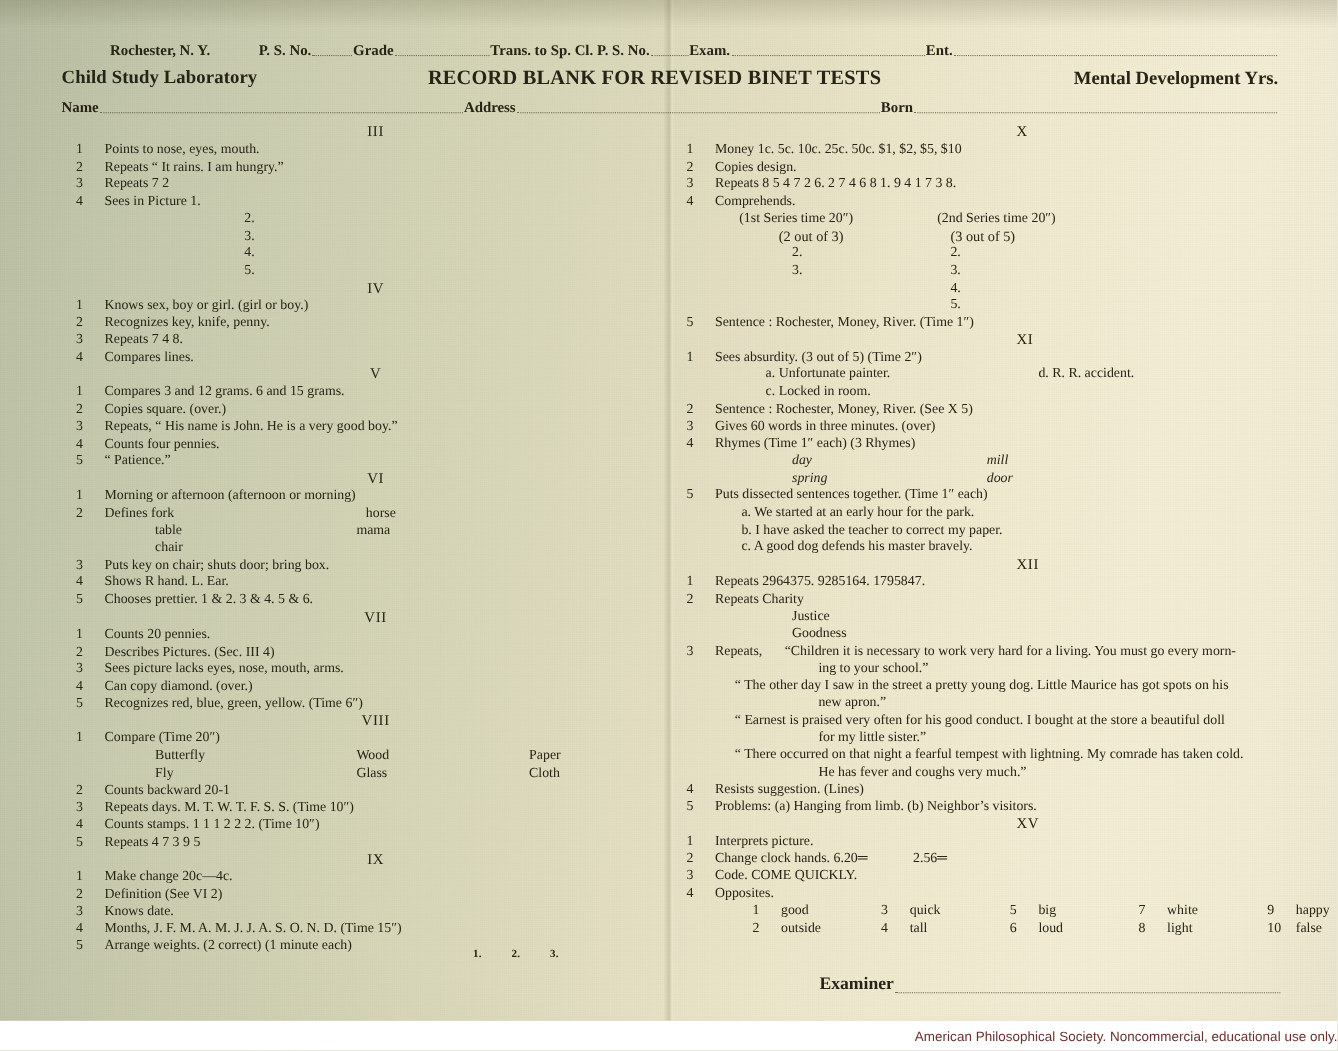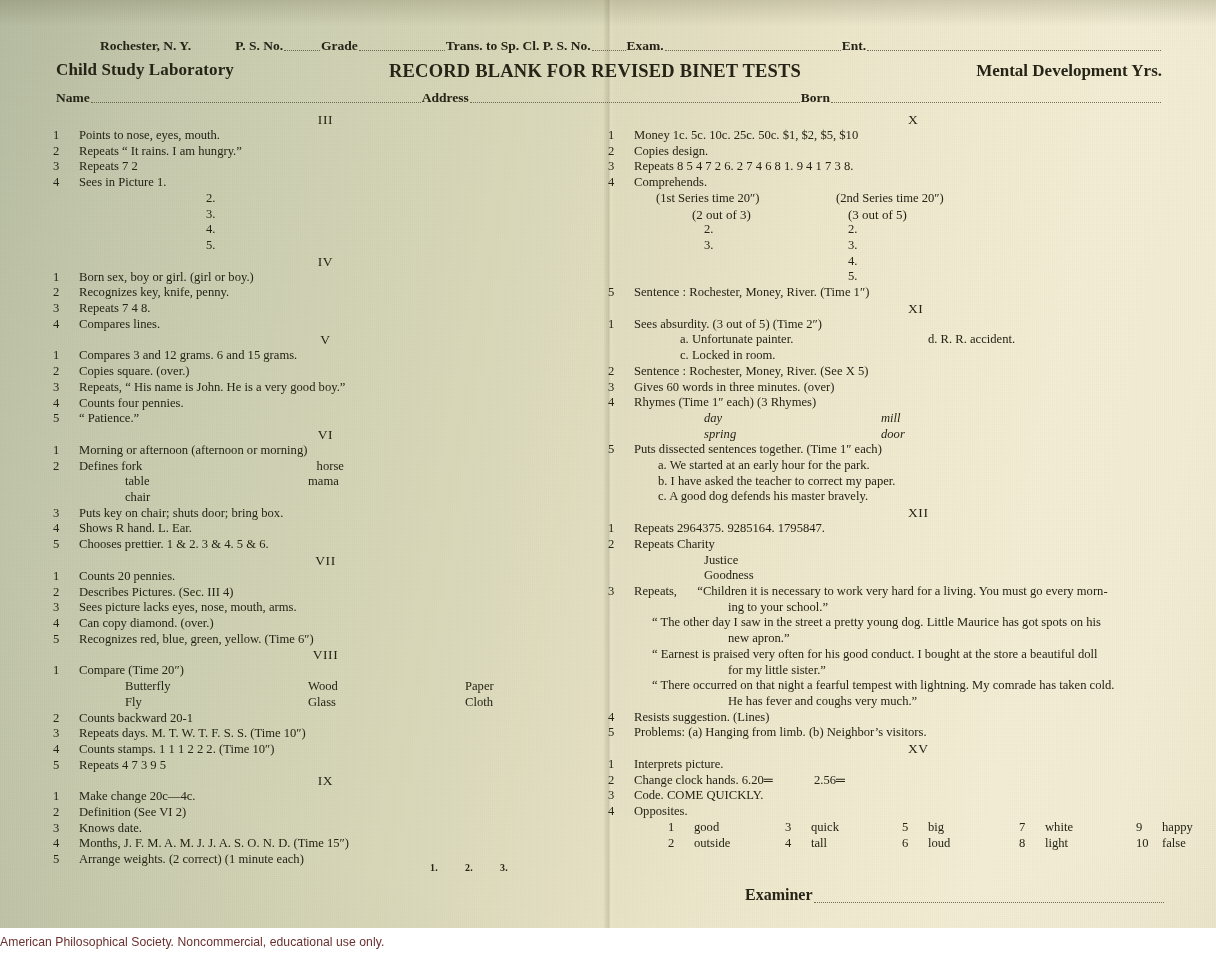--- a/index.html
+++ b/index.html
@@ -153,20 +153,21 @@
     display: flex;
     align-items: baseline;
   }
 
   
   .col {
     position: absolute;
     top: 112px;
     font-size: 12.6px;
     line-height: 15.7px;
+    margin-left: 16px;
   }
   .col-left  { left: 53px;  width: 545px; }
   .col-right { left: 608px; width: 588px; }
 
   .roman {
     text-align: center;
     font-size: 13.5px;
     letter-spacing: 0.6px;
     margin: 0;
     height: 16px;
@@ -255,21 +256,21 @@
   #footer {
     position: absolute;
     left: 0; top: 928px;
     width: 1216px; height: 27px;
     background: #ffffff;
     color: #6b2f2f;
     font-family: "Liberation Sans", "DejaVu Sans", sans-serif;
     font-size: 12.2px;
     display: flex;
     align-items: center;
-    justify-content: flex-start;
+    justify-content: flex-end;
     letter-spacing: 0.05px;
   }
 </style>
 </head>
 <body>
 
 <div id="page">
   <div id="sheet"></div>
   <div id="grain"></div>
   <div id="fold"></div>
@@ -316,21 +317,21 @@
       <div class="item"><span class="num">1</span><span>Points to nose, eyes, mouth.</span></div>
       <div class="item"><span class="num">2</span><span>Repeats “ It rains.   I am hungry.”</span></div>
       <div class="item"><span class="num">3</span><span>Repeats  7  2</span></div>
       <div class="item"><span class="num">4</span><span>Sees in Picture 1.</span></div>
       <div class="sub i5">2.</div>
       <div class="sub i5">3.</div>
       <div class="sub i5">4.</div>
       <div class="sub i5">5.</div>
 
       <div class="roman">IV</div>
-      <div class="item"><span class="num">1</span><span>Born sex, boy or girl.   (girl or boy.)</span></div>
+      <div class="item"><span class="num">1</span><span>Knows sex, boy or girl.   (girl or boy.)</span></div>
       <div class="item"><span class="num">2</span><span>Recognizes key, knife, penny.</span></div>
       <div class="item"><span class="num">3</span><span>Repeats 7 4 8.</span></div>
       <div class="item"><span class="num">4</span><span>Compares lines.</span></div>
 
       <div class="roman">V</div>
       <div class="item"><span class="num">1</span><span>Compares 3 and 12 grams.   6 and 15 grams.</span></div>
       <div class="item"><span class="num">2</span><span>Copies square.   (over.)</span></div>
       <div class="item"><span class="num">3</span><span>Repeats, “ His name is John.   He is a very good boy.”</span></div>
       <div class="item"><span class="num">4</span><span>Counts four pennies.</span></div>
       <div class="item"><span class="num">5</span><span>“ Patience.”</span></div>

